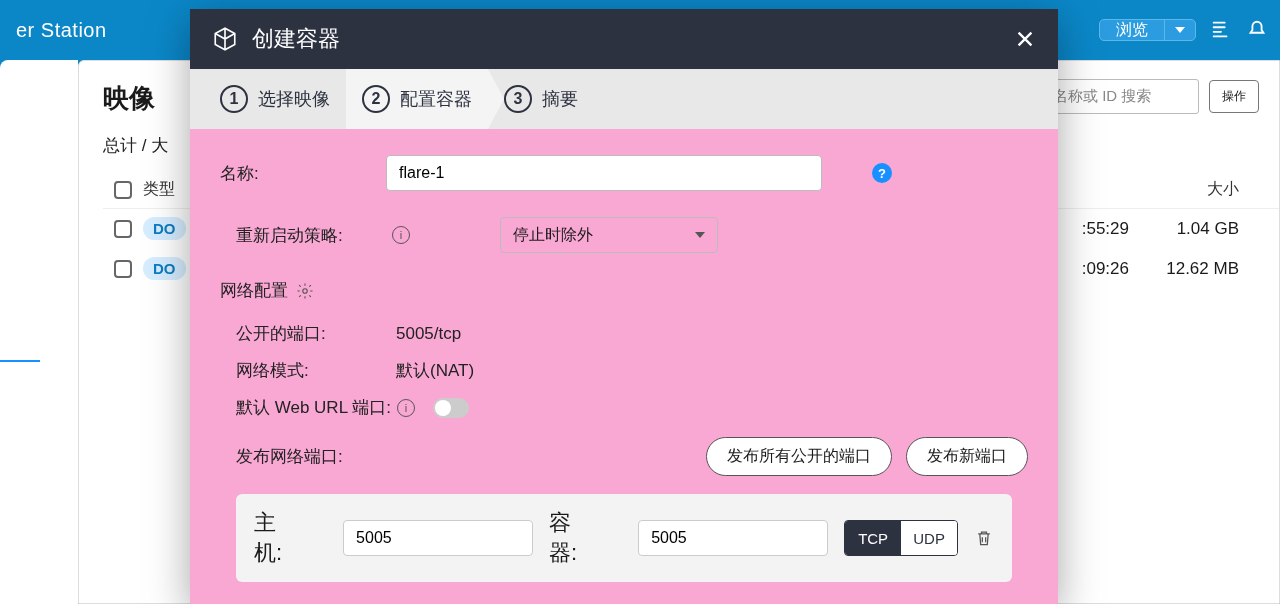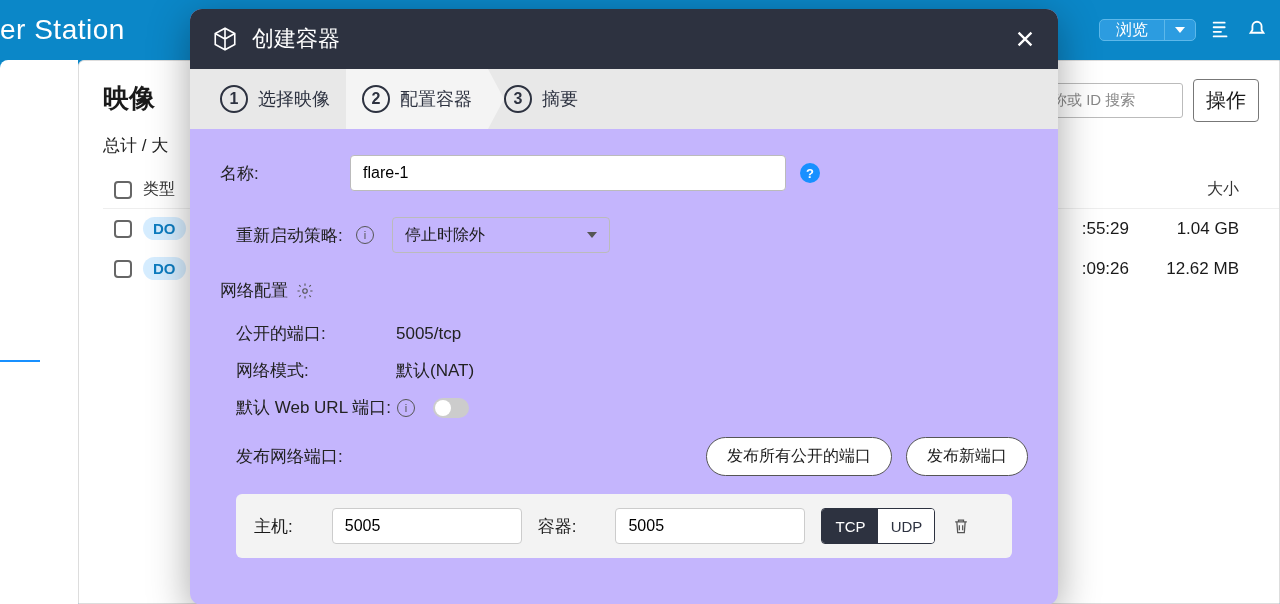--- a/index.html
+++ b/index.html
@@ -1,64 +1,64 @@
 <!DOCTYPE html>
 <html><head>
 <meta charset="utf-8">
 <style>
 * { box-sizing: border-box; margin: 0; padding: 0; }
 body { font-family: -apple-system, BlinkMacSystemFont, "Segoe UI", Arial, sans-serif; font-size: 14px; color: #1a1a1a; background: #0b87c8; width: 1280px; height: 604px; overflow: hidden; position: relative; }
 
 
 .topbar { height: 60px; display: flex; align-items: center; justify-content: space-between; padding: 0 12px 0 0; color: #fff; }
-.topbar-left { font-size: 28px; font-weight: 500; padding-left: 0; letter-spacing: .5px; }
+.topbar-left { font-size: 20px; font-weight: 500; padding-left: 16px; letter-spacing: .5px; }
 .topbar-right { display: flex; align-items: center; gap: 14px; }
 .browse-btn { background: #2c9ce0; border: 1px solid #5db8ea; border-radius: 5px; height: 22px; display: flex; align-items: center; color: #fff; overflow: hidden; }
 .browse-btn .lbl { padding: 0 16px; font-size: 16px; }
 .browse-btn .dd { border-left: 1px solid #5db8ea; padding: 0 10px; height: 100%; display: flex; align-items: center; }
 .top-icon { width: 22px; height: 22px; color: #fff; }
 
 
 .window { position: absolute; left: 78px; top: 60px; right: 0; bottom: 0; background: #fff; border-top-left-radius: 6px; padding: 20px 0 0 24px; border: 1px solid #ddd; }
 .window h1 { font-size: 26px; font-weight: 700; margin-bottom: 18px; }
 .window .countline { font-size: 17px; color: #222; margin-bottom: 14px; }
 .window .toolbar { position: absolute; right: 20px; top: 18px; display: flex; gap: 10px; align-items: center; }
 .window .toolbar .pill { border: 1px solid #777; border-radius: 18px; padding: 6px 20px; background: #fff; font-size: 16px; }
 .window .searchbox { border: 1px solid #bbb; border-radius: 3px; padding: 7px 10px; font-size: 15px; width: 172px; color: #888; }
-.window .opbtn { border: 1px solid #777; border-radius: 4px; padding: 7px 12px; font-size: 20px; font-family: Liberation Mono, monospace; }
+.window .opbtn { border: 1px solid #777; border-radius: 4px; padding: 7px 12px; font-size: 12px; font-family: Liberation Mono, monospace; }
 
 .tbl-head { display: flex; align-items: center; border-bottom: 1px solid #eee; padding: 8px 0; font-size: 16px; color: #333; }
 .col-check { width: 40px; display: flex; justify-content: center; }
 .chk { width: 18px; height: 18px; border: 2px solid #666; border-radius: 4px; }
 .col-type { width: 60px; }
 .col-size { margin-left: auto; padding-right: 40px; text-align: right; width: 120px; }
 .col-time { width: 140px; text-align: right; padding-right: 30px; }
 .tbl-row { display: flex; align-items: center; padding: 10px 0; font-size: 17px; }
 .type-badge { background: #d6edff; color: #0d7cc0; border-radius: 14px; padding: 3px 10px; font-weight: 600; font-size: 15px; }
 
 
 .sidebar-sliver { position: absolute; left: 0; top: 60px; width: 78px; height: 560px; background: #fff; border-top-left-radius: 8px; }
 .sidebar-sliver .hl { position: absolute; left: 0; top: 300px; width: 40px; height: 2px; background: #1890ff; }
 
 
-.modal { position: absolute; left: 190px; top: 9px; width: 868px; height: 596px; background: #c4b5fd; border-radius: 12px; box-shadow: 0 10px 40px rgba(0,0,0,.35); overflow: hidden; display: flex; flex-direction: column; }
+.modal { position: absolute; left: 190px; top: 9px; width: 868px; height: 596px; background: #f9a8d4; border-radius: 0; box-shadow: 0 10px 40px rgba(0,0,0,.35); overflow: hidden; display: flex; flex-direction: column; }
 .modal-head { background: #2d3240; color: #fff; height: 60px; display: flex; align-items: center; padding: 0 22px; gap: 14px; }
 .modal-head .cube { width: 26px; height: 26px; }
 .modal-head .ttl { font-size: 22px; font-weight: 500; flex: 1; }
 .modal-head .close { width: 22px; height: 22px; cursor: pointer; }
 
 .steps { background: #e8e8e8; height: 60px; display: flex; align-items: center; padding: 0 14px; gap: 0; }
 .step { display: flex; align-items: center; gap: 10px; padding: 0 16px; height: 100%; position: relative; }
 .step .num { width: 28px; height: 28px; border: 2px solid #2d3240; border-radius: 50%; display: flex; align-items: center; justify-content: center; font-weight: 700; font-size: 16px; color: #2d3240; }
 .step .slbl { font-size: 18px; color: #2d3240; font-weight: 500; }
 .step.active { background: #f4f4f4; }
 .step.active::after { content:""; position:absolute; right:-16px; top:0; width:0; height:0; border-top:30px solid transparent; border-bottom:30px solid transparent; border-left:16px solid #f4f4f4; }
 
 .modal-body { flex: 1; overflow-y: auto; padding: 26px 30px; }
-.frow { display: flex; align-items: center; margin-bottom: 26px; }
+.frow { display: flex; align-items: center; margin-bottom: 26px; gap: 36px; }
 .frow .flabel { width: 130px; font-size: 17px; color: #222; }
 .text-input { border: 1.5px solid #bbb; border-radius: 4px; height: 36px; padding: 0 12px; font-size: 16px; width: 436px; }
 .help-icon { width: 20px; height: 20px; background: #1890ff; border-radius: 50%; margin-left: 14px; color: #fff; display: flex; align-items: center; justify-content: center; font-size: 13px; font-weight: 700; }
 
 .section-title { font-size: 17px; color: #222; margin: 6px 0 20px; display: flex; align-items: center; gap: 8px; }
 .gear-sm { width: 18px; height: 18px; }
 .info-sm { width: 18px; height: 18px; border: 1.5px solid #555; border-radius: 50%; display: inline-flex; align-items: center; justify-content: center; font-size: 11px; color: #555; margin-left: 6px; }
 
 .select { border: 1.5px solid #bbb; border-radius: 4px; height: 36px; width: 218px; padding: 0 12px; font-size: 16px; display: flex; align-items: center; justify-content: space-between; }
 .select .tri { border-left: 5px solid transparent; border-right: 5px solid transparent; border-top: 6px solid #555; }
@@ -67,21 +67,21 @@
 .kv .k { width: 160px; font-size: 17px; color: #222; }
 .kv .v { font-size: 17px; color: #222; }
 
 .toggle { width: 36px; height: 20px; background: #ccc; border-radius: 10px; position: relative; }
 .toggle::after { content:""; position:absolute; left:2px; top:2px; width:16px; height:16px; background:#fff; border-radius:50%; }
 
 .port-actions { display: flex; align-items: center; }
 .port-btn { border: 1.5px solid #555; border-radius: 20px; padding: 8px 20px; font-size: 16px; margin-left: 14px; background: #fff; }
 
 .port-row { background: #f3f3f3; border-radius: 6px; margin: 18px 16px 0; padding: 14px 18px; display: flex; align-items: center; gap: 16px; }
-.port-row .plbl { font-size: 17px; }
+.port-row .plbl { font-size: 22px; }
 .port-input { border: 1.5px solid #ccc; border-radius: 4px; height: 36px; padding: 0 12px; font-size: 16px; width: 190px; background: #fff; margin-left: 23px; }
 .proto-seg { display: flex; border: 1.5px solid #2d3240; border-radius: 4px; overflow: hidden; height: 36px; }
 .proto-seg .seg { width: 56px; display: flex; align-items: center; justify-content: center; font-size: 15px; font-weight: 500; }
 .proto-seg .seg.on { background: #2d3240; color: #fff; }
 .proto-seg .seg.off { background: #fff; color: #2d3240; }
 .trash { width: 20px; height: 22px; }
 </style>
 </head>
 <body>
 

